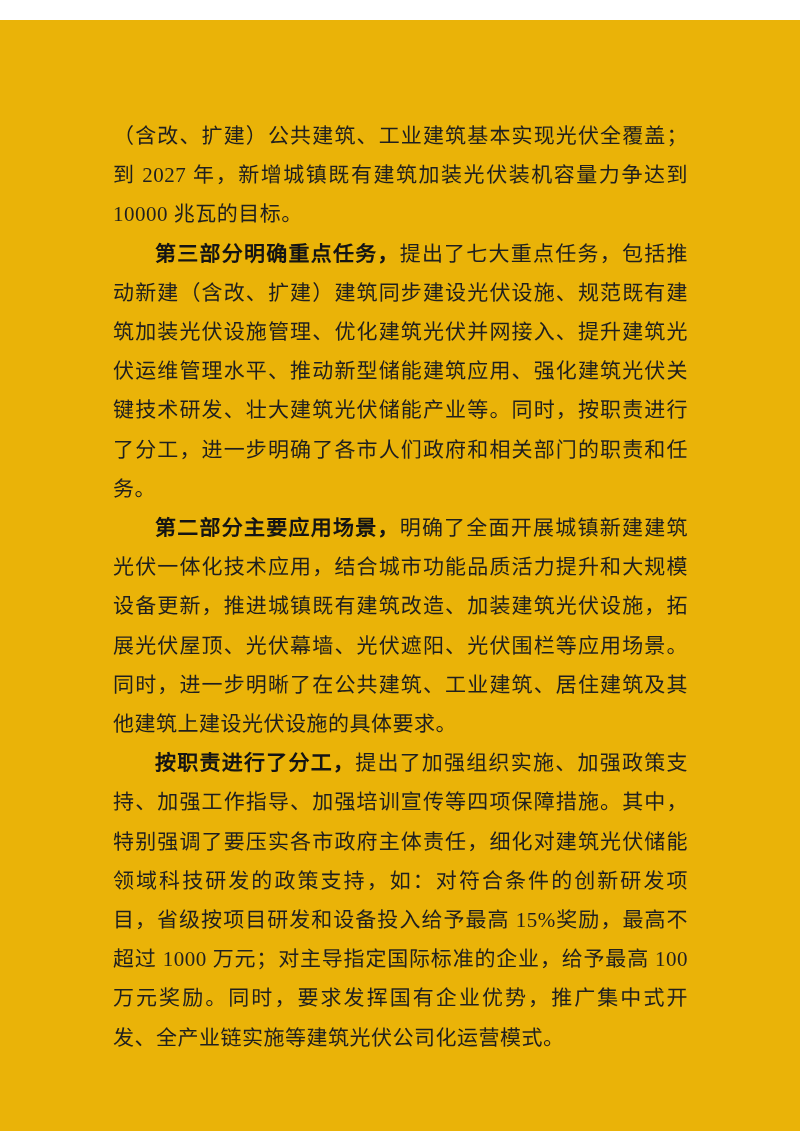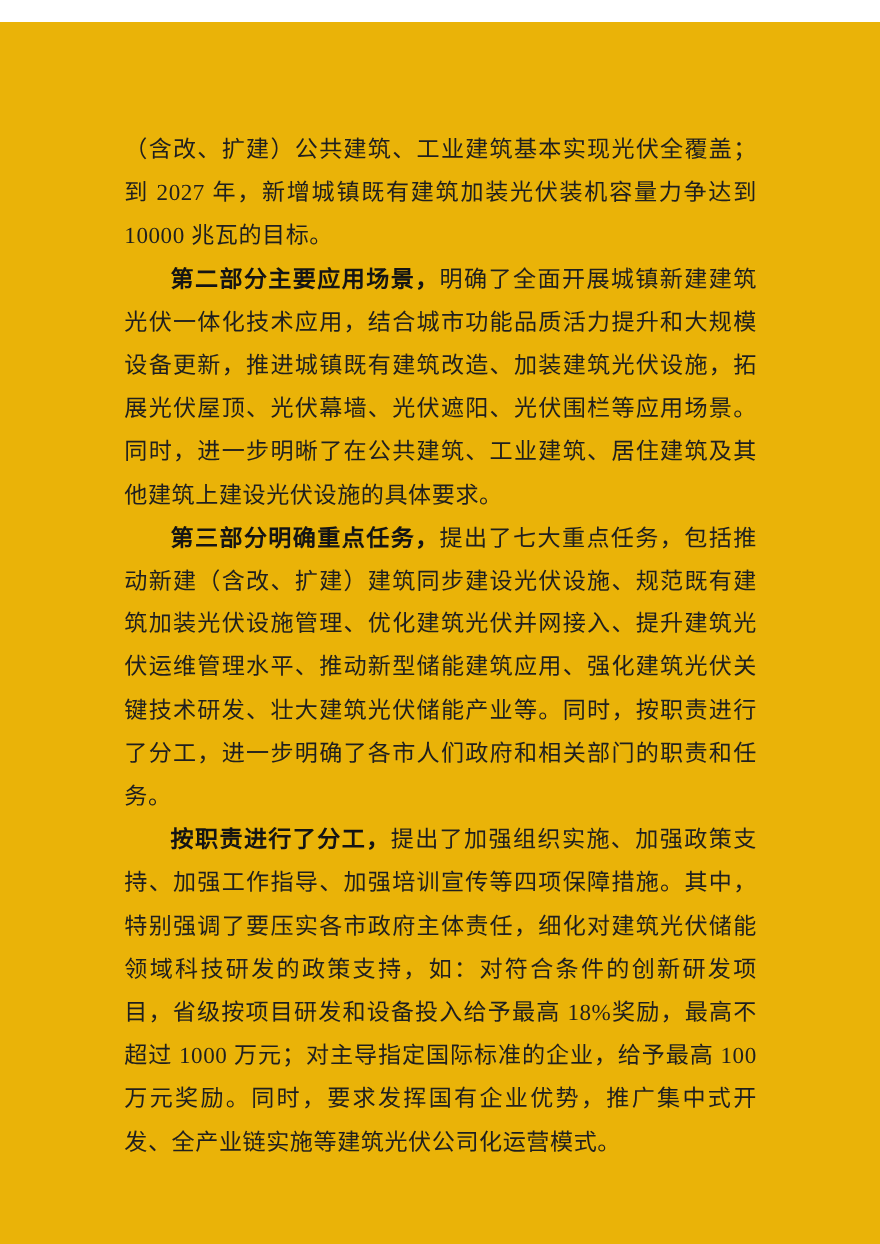--- a/index.html
+++ b/index.html
@@ -40,20 +40,20 @@
   }
 </style>
 </head>
 <body>
 
 <div class="page">
   <div class="content">
 
     <p class="para"><span class="lead"></span><span>（含改、扩建）公共建筑、工业建筑基本实现光伏全覆盖；到 2027 年，新增城镇既有建筑加装光伏装机容量力争达到 10000 兆瓦的目标。</span></p>
 
+    <p class="para indent"><span class="lead">第三部分明确重点任务，</span><span>提出了七大重点任务，包括推动新建（含改、扩建）建筑同步建设光伏设施、规范既有建筑加装光伏设施管理、优化建筑光伏并网接入、提升建筑光伏运维管理水平、推动新型储能建筑应用、强化建筑光伏关键技术研发、壮大建筑光伏储能产业等。同时，按职责进行了分工，进一步明确了各市人们政府和相关部门的职责和任务。</span></p>
+
     <p class="para indent"><span class="lead">第二部分主要应用场景，</span><span>明确了全面开展城镇新建建筑光伏一体化技术应用，结合城市功能品质活力提升和大规模设备更新，推进城镇既有建筑改造、加装建筑光伏设施，拓展光伏屋顶、光伏幕墙、光伏遮阳、光伏围栏等应用场景。同时，进一步明晰了在公共建筑、工业建筑、居住建筑及其他建筑上建设光伏设施的具体要求。</span></p>
 
-    <p class="para indent"><span class="lead">第三部分明确重点任务，</span><span>提出了七大重点任务，包括推动新建（含改、扩建）建筑同步建设光伏设施、规范既有建筑加装光伏设施管理、优化建筑光伏并网接入、提升建筑光伏运维管理水平、推动新型储能建筑应用、强化建筑光伏关键技术研发、壮大建筑光伏储能产业等。同时，按职责进行了分工，进一步明确了各市人们政府和相关部门的职责和任务。</span></p>
-
-    <p class="para indent"><span class="lead">按职责进行了分工，</span><span>提出了加强组织实施、加强政策支持、加强工作指导、加强培训宣传等四项保障措施。其中，特别强调了要压实各市政府主体责任，细化对建筑光伏储能领域科技研发的政策支持，如：对符合条件的创新研发项目，省级按项目研发和设备投入给予最高 18%奖励，最高不超过 1000 万元；对主导指定国际标准的企业，给予最高 100 万元奖励。同时，要求发挥国有企业优势，推广集中式开发、全产业链实施等建筑光伏公司化运营模式。</span></p>
+    <p class="para indent"><span class="lead">按职责进行了分工，</span><span>提出了加强组织实施、加强政策支持、加强工作指导、加强培训宣传等四项保障措施。其中，特别强调了要压实各市政府主体责任，细化对建筑光伏储能领域科技研发的政策支持，如：对符合条件的创新研发项目，省级按项目研发和设备投入给予最高 15%奖励，最高不超过 1000 万元；对主导指定国际标准的企业，给予最高 100 万元奖励。同时，要求发挥国有企业优势，推广集中式开发、全产业链实施等建筑光伏公司化运营模式。</span></p>
 
   </div>
 </div>
 
 </body></html>

